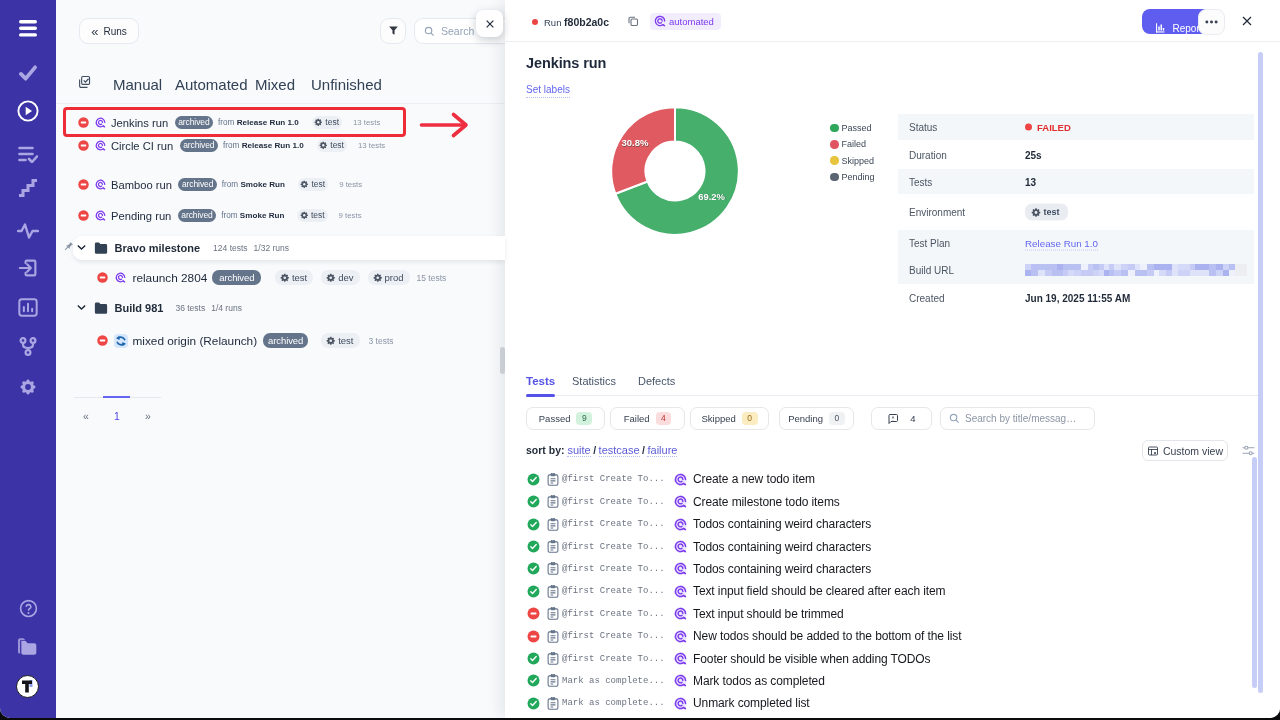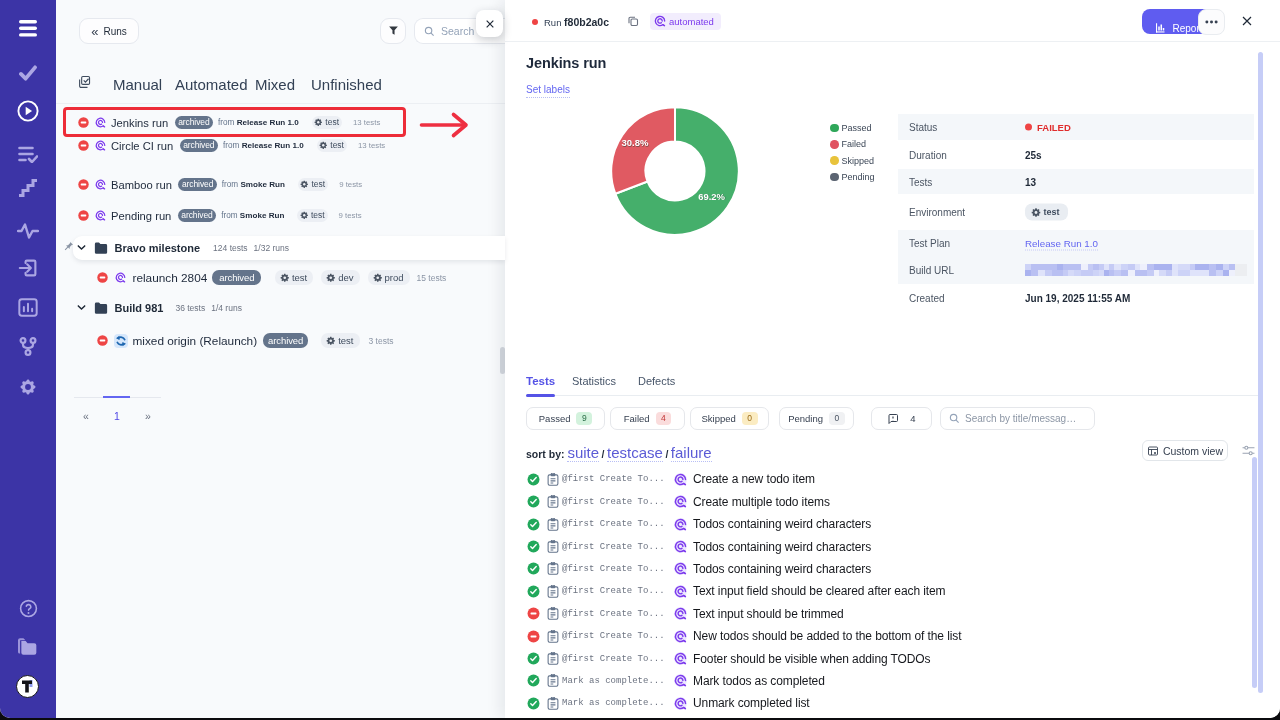--- a/index.html
+++ b/index.html
@@ -42,21 +42,21 @@
 .trow { position:relative; width:100%; }
 .trow.alt { background:#f4f7fa; }
 .tlabel { position:absolute; left:11px; top:50%; transform:translateY(-50%); font-size:10px; color:#4b5563; }
 .tval { position:absolute; left:127px; top:50%; transform:translateY(-50%); font-size:10px; font-weight:700; color:#1f2937; white-space:nowrap; }
 #rtabs { position:absolute; left:21px; top:371px; width:733px; height:25px; border-bottom:1px solid #e9edf1; }
 #rtabs span { position:absolute; top:4px; font-size:11.5px; }
 .chip { position:absolute; top:407px; height:23px; background:#fff; border:1px solid #e5e7eb; border-radius:7px; display:flex; align-items:center; justify-content:center; gap:6px; font-size:9.5px; color:#374151; font-weight:500; }
 .chip b { font-weight:500; border-radius:4px; padding:1.5px 5.5px 2px; font-size:8.5px; color:#3f4a41; }
 #srch2 { position:absolute; left:435px; top:407px; width:155px; height:23px; border:1px solid #e5e7eb; border-radius:7px; background:#fff; display:flex; align-items:center; color:#8c96a5; font-size:10px; white-space:nowrap; }
 #sortrow { position:absolute; left:21px; top:444px; font-size:10.5px; font-weight:700; color:#1f2937; }
-#sortrow a { font-weight:400; color:#5b5bd6; border-bottom:1px dotted #b8bef5; font-size:15px; }
+#sortrow a { font-weight:400; color:#5b5bd6; border-bottom:1px dotted #b8bef5; font-size:11px; }
 #cviewbtn { position:absolute; left:637px; top:440px; width:86px; height:21px; border:1px solid #e2e6ea; border-radius:6px; background:#fff; display:flex; align-items:center; justify-content:center; gap:4px; font-size:10.5px; color:#374151; white-space:nowrap; }
 .tr2 { position:absolute; left:0; width:745px; height:22.4px; display:flex; align-items:center; }
 .mono { font-family:"Liberation Mono", monospace; font-size:9px; color:#6b7280; white-space:nowrap; width:102px; margin-left:3px; }
 .ttl { font-size:12px; color:#16181d; white-space:nowrap; margin-left:6px; letter-spacing:-.1px; }
 .sb { position:absolute; border-radius:3px; background:#c6cdf7; }
 </style>
 </head>
 <body>
 <div id="app">
   <div id="sidebar">
@@ -593,21 +593,21 @@
           <span class="mono">@first Create To...</span>
           <span style="width:10px;"></span>
           <svg width="13" height="13" viewBox="0 0 24 24" style="flex:none;">
             <circle cx="12" cy="12" r="12" fill="#ede9fe"></circle>
             <g fill="none" stroke="#7c3aed" stroke-width="2.7" stroke-linecap="round">
               <path d="M21.3 12a9.3 9.3 0 1 0-3.4 7.2"></path>
               <path d="M16.4 12a4.4 4.4 0 1 0-1.7 3.45"></path>
               <path d="M18.4 19.8l2.4 1.5" stroke-width="3.2"></path>
             </g>
           </svg>
-          <span class="ttl">Create multiple todo items</span>
+          <span class="ttl">Create milestone todo items</span>
         </div>
 <div class="tr2" style="top:513.0px;">
           <span style="width:22px;"></span>
           <svg width="13" height="13" viewBox="0 0 24 24" style="flex:none;">
             <circle cx="12" cy="12" r="11" fill="#21a85b"></circle>
             <path d="M7 12.5l3.2 3.2L17 8.5" fill="none" stroke="#fff" stroke-width="2.6" stroke-linecap="round" stroke-linejoin="round"></path>
           </svg>
           <span style="width:7px;"></span>
           <svg width="12" height="13" viewBox="0 0 22 24" fill="none" stroke="#64748b" stroke-width="2" style="flex:none;">
             <rect x="2" y="3.5" width="18" height="19" rx="2.5"></rect>

